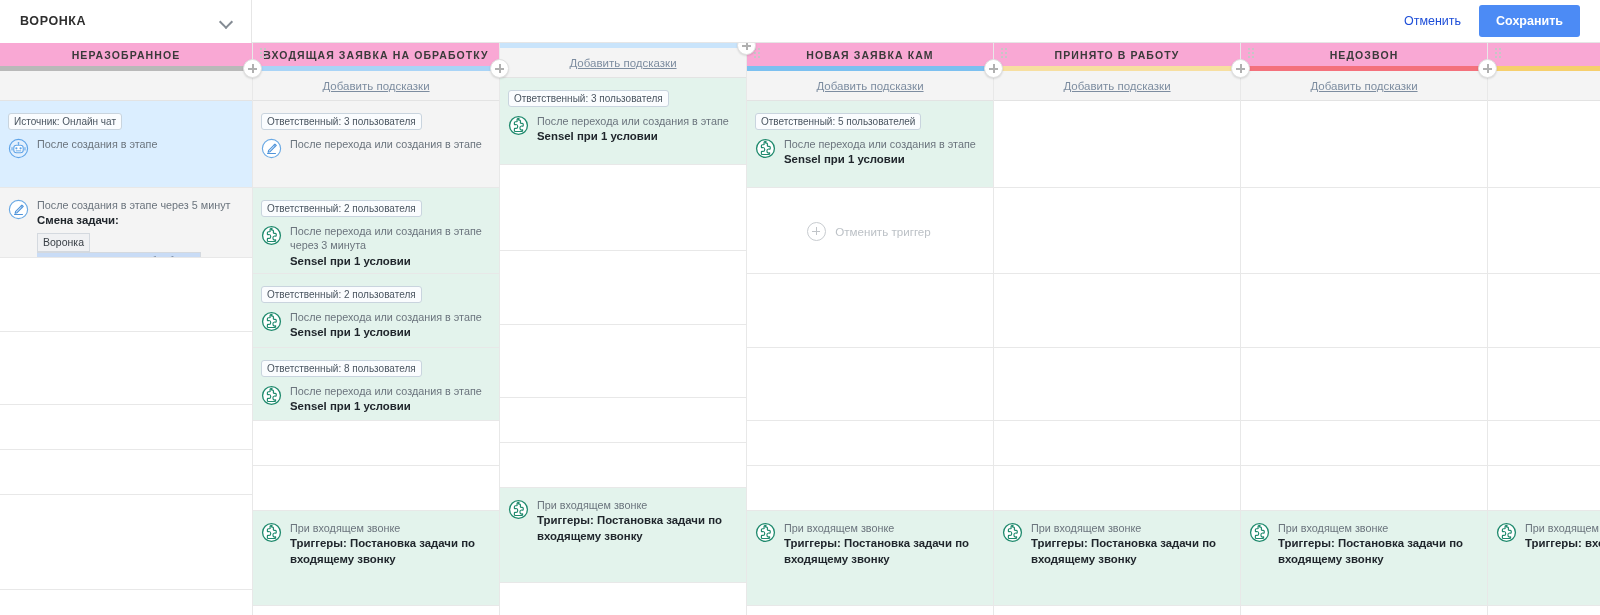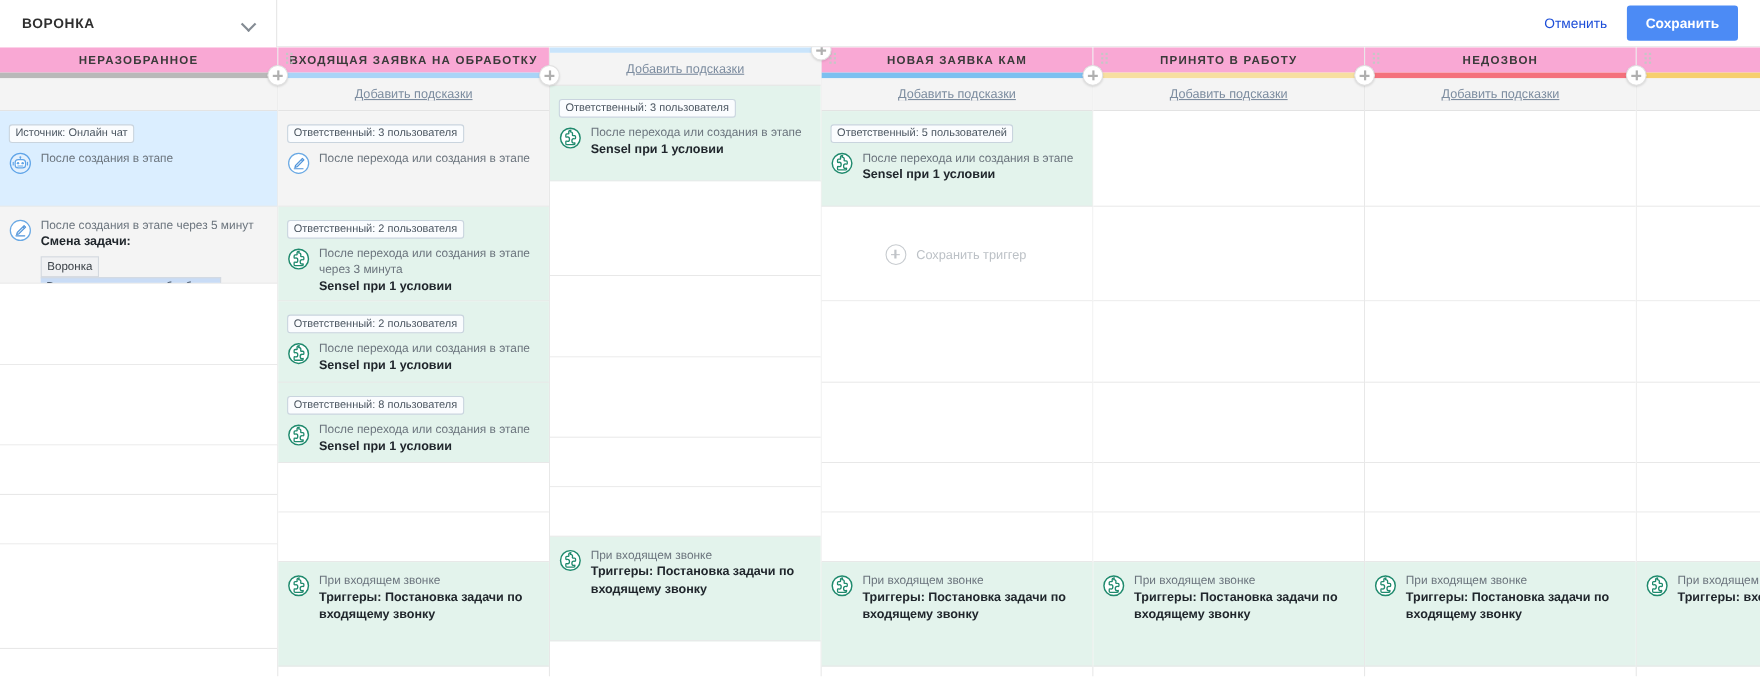--- a/index.html
+++ b/index.html
@@ -353,21 +353,21 @@
                   <path d="M12 5.6c1.35 0 2.3 1 2.3 2.1 0 .5-.2.85-.2 1.2 0 .4.35.6.8.6h1.5c.6 0 1 .45 1 1.05v1.5c0 .45-.25.8-.7.8-.4 0-.7-.25-1.2-.25-1.05 0-1.9.95-1.9 2.3s.85 2.3 1.9 2.3c.5 0 .8-.25 1.2-.25v.85c0 .6-.4 1.05-1 1.05H8.3c-.6 0-1-.45-1-1.05v-1.9c0-.45.25-.7.65-.7.4 0 .75.25 1.25.25 1.05 0 1.9-.95 1.9-2.3s-.85-2.3-1.9-2.3c-.5 0-.85.25-1.25.25-.4 0-.65-.3-.65-.75v-1.6c0-.6.4-1.05 1-1.05h1.4c.45 0 .8-.2.8-.6 0-.35-.2-.7-.2-1.2 0-1.1.95-2.1 2.3-2.1z" fill="none" stroke="#1f8a6d" stroke-width="1.35" stroke-linejoin="round"></path>
                 </svg></span>
               <div class="card-text">
                 <div class="t-sub">После перехода или создания в этапе</div>
                 <div class="t-main">Sensel при 1 условии</div>
               </div>
             </div></div>
           <div class="cell empty-white" style="height:86px">
             <div class="add-trigger">
               <span class="circ"></span>
-              <span>Сохранить триггер</span>
+              <span>Отменить триггер</span>
             </div>
           </div>
           <div class="cell empty-white" style="height:74px"></div>
           <div class="cell empty-white" style="height:73px"></div>
           <div class="cell empty-white" style="height:45px"></div>
           <div class="cell empty-white" style="height:45px"></div>
           <div class="cell green" style="height:95px">
             <div class="card-body">
               <span class="ic"><svg viewBox="0 0 24 24" width="21" height="21">
                   <circle cx="12" cy="12" r="10.2" fill="#fff" stroke="#1f8a6d" stroke-width="1.5"></circle>

